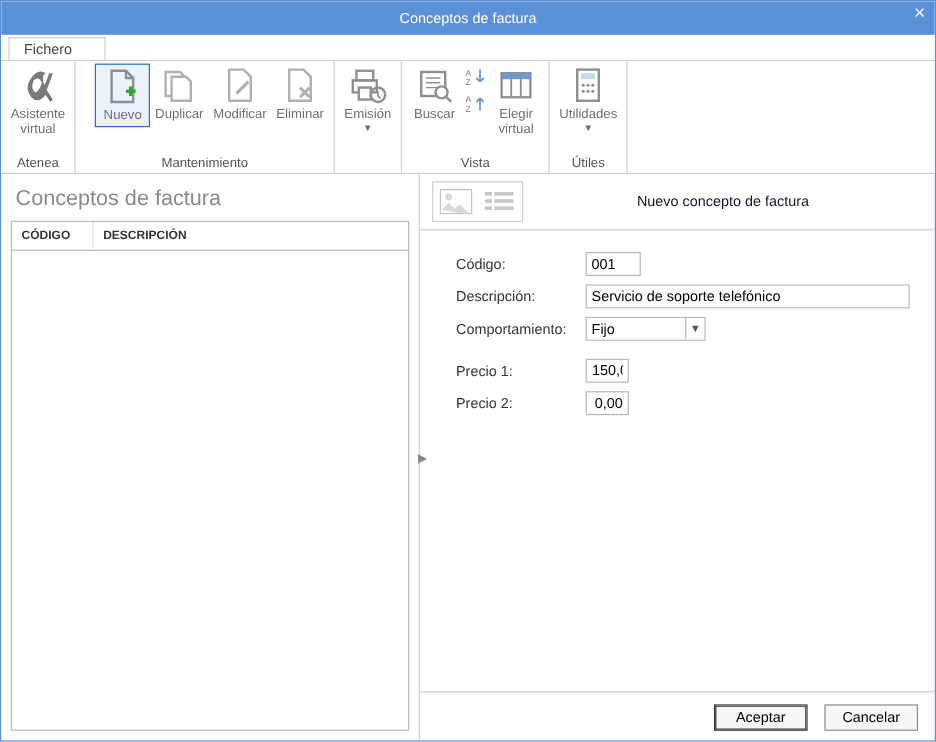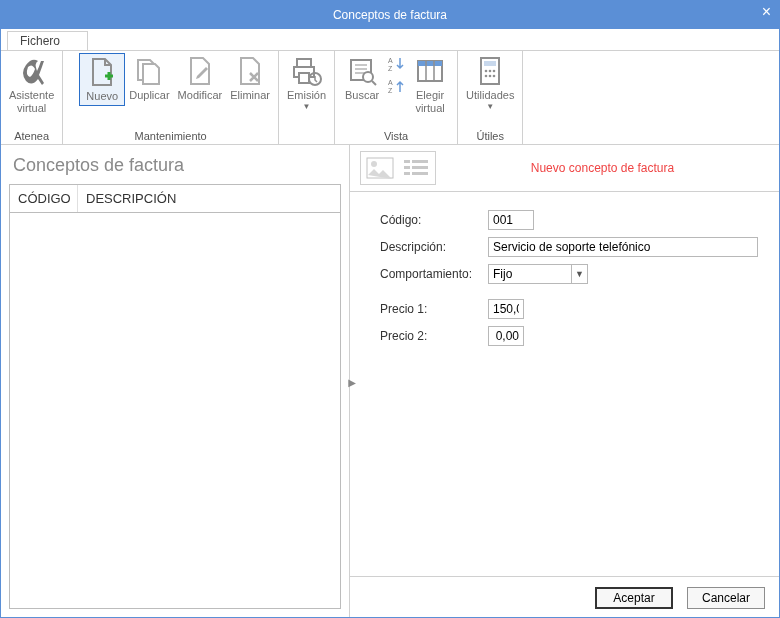--- a/index.html
+++ b/index.html
@@ -23,32 +23,32 @@
   .ritem.small { min-width:22px; padding:2px 2px; }
   .ritem.small .ico { width:18px; height:18px; margin-bottom:0;}
   .stack { display:flex; flex-direction:column; justify-content:flex-start; }
   .drop-arrow { font-size:8px; color:#6f6f6f; margin-top:0px;}
 
   .body { display:flex; height: calc(618px - 28px - 22px - 94px); }
   .left { width:349px; border-right:1px solid #d0d0d0; display:flex; flex-direction:column; position:relative;}
   .left h2 { font-size:18px; font-weight:400; color:#8a8a8a; padding:10px 12px 8px; }
   .grid { margin:0 8px; border:1px solid #bcbcbc; flex:1; margin-bottom:10px; display:flex; flex-direction:column;}
   .grid-head { display:flex; background:#fff; border-bottom:1px solid #bcbcbc;}
-  .gh { font-size:13px; font-weight:400; color:#333; padding:6px 8px; border-right:1px solid #e0e0e0;}
+  .gh { font-size:10px; font-weight:700; color:#333; padding:6px 8px; border-right:1px solid #e0e0e0;}
   .gh.c1 { width:68px;}
   .gh.c2 { flex:1; border-right:none;}
   .grid-body { flex:1; }
   .expander { position:absolute; right:-7px; top:50%; transform:translateY(-50%); font-size:10px; color:#888; cursor:pointer;}
   
   .right { flex:1; display:flex; flex-direction:column; }
   .right-head { display:flex; align-items:center; padding:6px 10px; border-bottom:1px solid #d0d0d0;}
   .thumb-group { display:flex; border:1px solid #d0d0d0; padding:2px; gap:2px;}
   .thumb { width:34px; height:28px; display:flex; align-items:center; justify-content:center; cursor:pointer;}
   .thumb svg { width:28px; height:22px;}
-  .right-title { flex:1; text-align:center; font-size:12px; color:#ef4444; }
+  .right-title { flex:1; text-align:center; font-size:12px; color:#0f172a; }
   
   .form { padding:18px 16px 10px 30px; flex:1; }
   .row { display:flex; align-items:center; margin-bottom:7px; }
   .row label { width:108px; font-size:12px; color:#333; }
   .row input[type=text] { font-size:12px; padding:2px 4px; border:1px solid #b8b8b8; height:20px;}
   .row input.code { width:46px; }
   .row input.desc { width:270px; }
   .row input.num { width:36px; text-align:right;}
   .row .select { display:flex; width:100px; border:1px solid #b8b8b8; height:20px; font-size:12px; align-items:center;gap:24px;}
   .row .select .sv { flex:1; padding:0 4px;}

